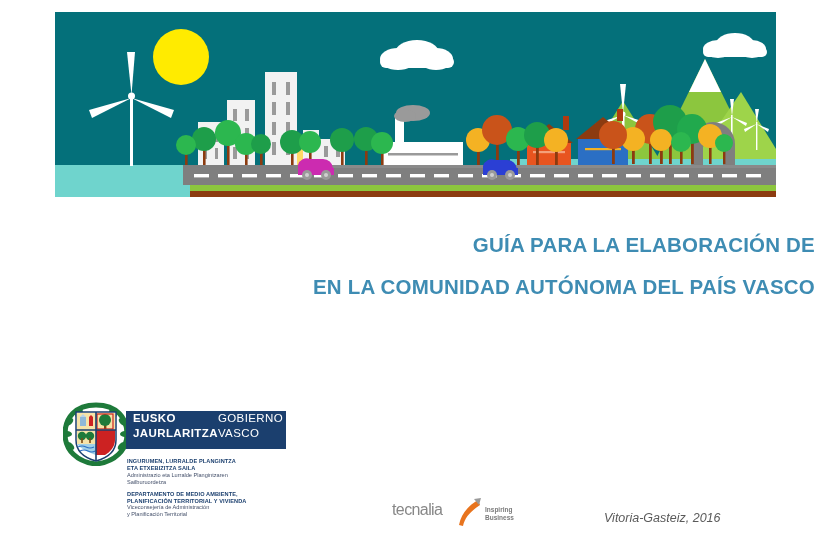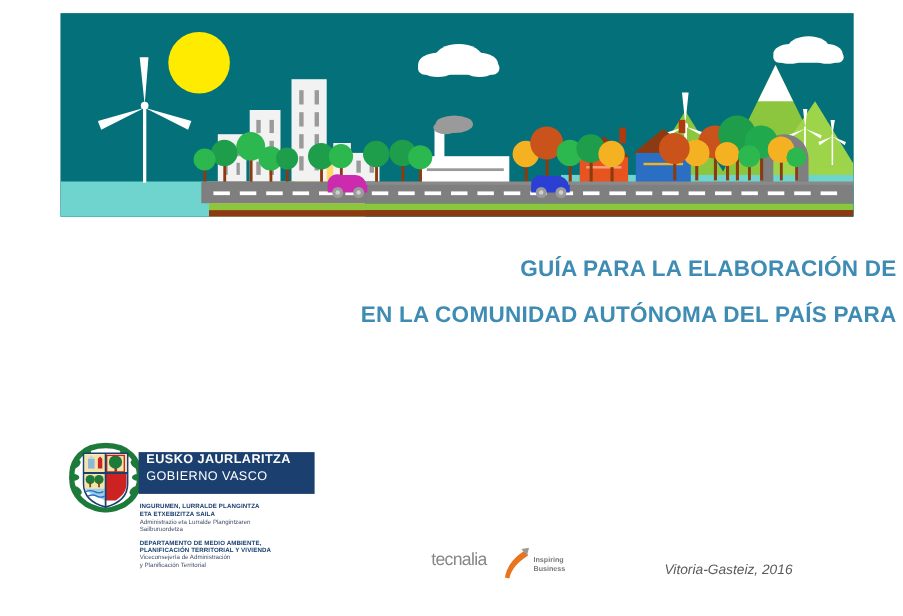--- a/index.html
+++ b/index.html
@@ -368,21 +368,21 @@
       <rect x="135" y="173" width="586" height="6" fill="#8cc63e"></rect>
       <rect x="135" y="179" width="586" height="6" fill="#8c3b10"></rect>
       <rect x="0" y="173" width="135" height="12" fill="#6fd4cd"></rect>
 
     </g>
   </svg>
 </div>
 
 <div id="title-block">
   <div class="title-line">GUÍA PARA LA ELABORACIÓN DE</div>
-  <div class="title-line">EN LA COMUNIDAD AUTÓNOMA DEL PAÍS PARA</div>
+  <div class="title-line">EN LA COMUNIDAD AUTÓNOMA DEL PAÍS VASCO</div>
 </div>
 
 <div id="gov-logo">
 
   <svg id="crest" viewBox="0 0 66 64" xmlns="http://www.w3.org/2000/svg">
 
     <path d="M33 3 C12 3 2 16 2 32 C2 48 14 60 33 62 C52 60 64 48 64 32 C64 16 54 3 33 3 Z" fill="none" stroke="#1e7a3a" stroke-width="5"></path>
     <ellipse cx="6" cy="20" rx="5" ry="3" fill="#1e7a3a" transform="rotate(-40 6 20)"></ellipse>
     <ellipse cx="4" cy="32" rx="5" ry="3" fill="#1e7a3a"></ellipse>
     <ellipse cx="7" cy="44" rx="5" ry="3" fill="#1e7a3a" transform="rotate(40 7 44)"></ellipse>
@@ -412,21 +412,21 @@
 
     <path d="M33 28 L52 28 L52 38 C52 45 47 50 42 53 L33 53 Z" fill="#cc2222"></path>
 
     <path d="M14 42 L33 42 L33 53 C27 51 20 48 16 44 Z" fill="#9fd0e8"></path>
     <path d="M15 45 q4 -2 8 0 t8 0" stroke="#2b6fc4" stroke-width="1.2" fill="none"></path>
     <path d="M17 49 q4 -2 8 0 t7 0" stroke="#2b6fc4" stroke-width="1.2" fill="none"></path>
 
     <path d="M33 10 L33 59 M13 28 L53 28" stroke="#1b3f6e" stroke-width="1.6"></path>
   </svg>
 
-  <div id="gov-banner" style="background:#1b3f6e;display:flex;flex-direction:column;justify-content:flex-start;padding-left:7px;box-sizing:border-box;">
+  <div id="gov-banner" style="background:#1b3f6e;display:flex;justify-content:flex-start;padding-left:7px;box-sizing:border-box;">
     <div style="color:#ffffff;font-weight:bold;font-size:11.5px;letter-spacing:0.4px;line-height:15px;font-family:'Liberation Sans',sans-serif;">EUSKO JAURLARITZA</div>
     <div style="color:#ffffff;font-weight:normal;font-size:11.5px;letter-spacing:0.4px;line-height:15px;font-family:'Liberation Sans',sans-serif;">GOBIERNO VASCO</div>
   </div>
 
   <div id="gov-texts">
     <p class="gov-bold">INGURUMEN, LURRALDE PLANGINTZA</p>
     <p class="gov-bold">ETA ETXEBIZITZA SAILA</p>
     <p class="gov-reg">Administrazio eta Lurralde Plangintzaren</p>
     <p class="gov-reg">Sailburuordetza</p>
     <div class="gov-gap"></div>

